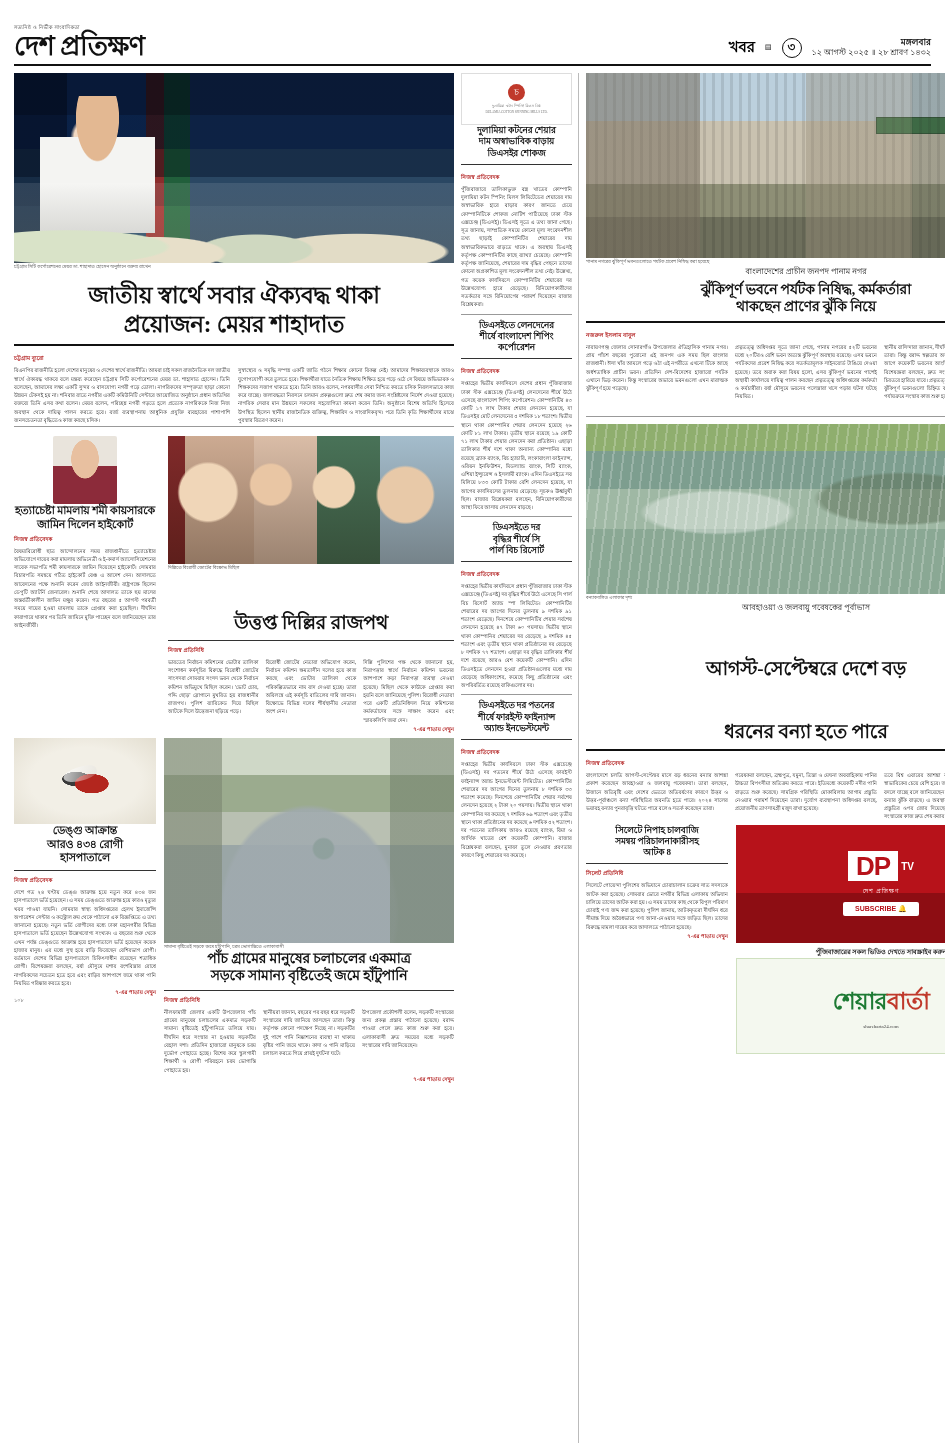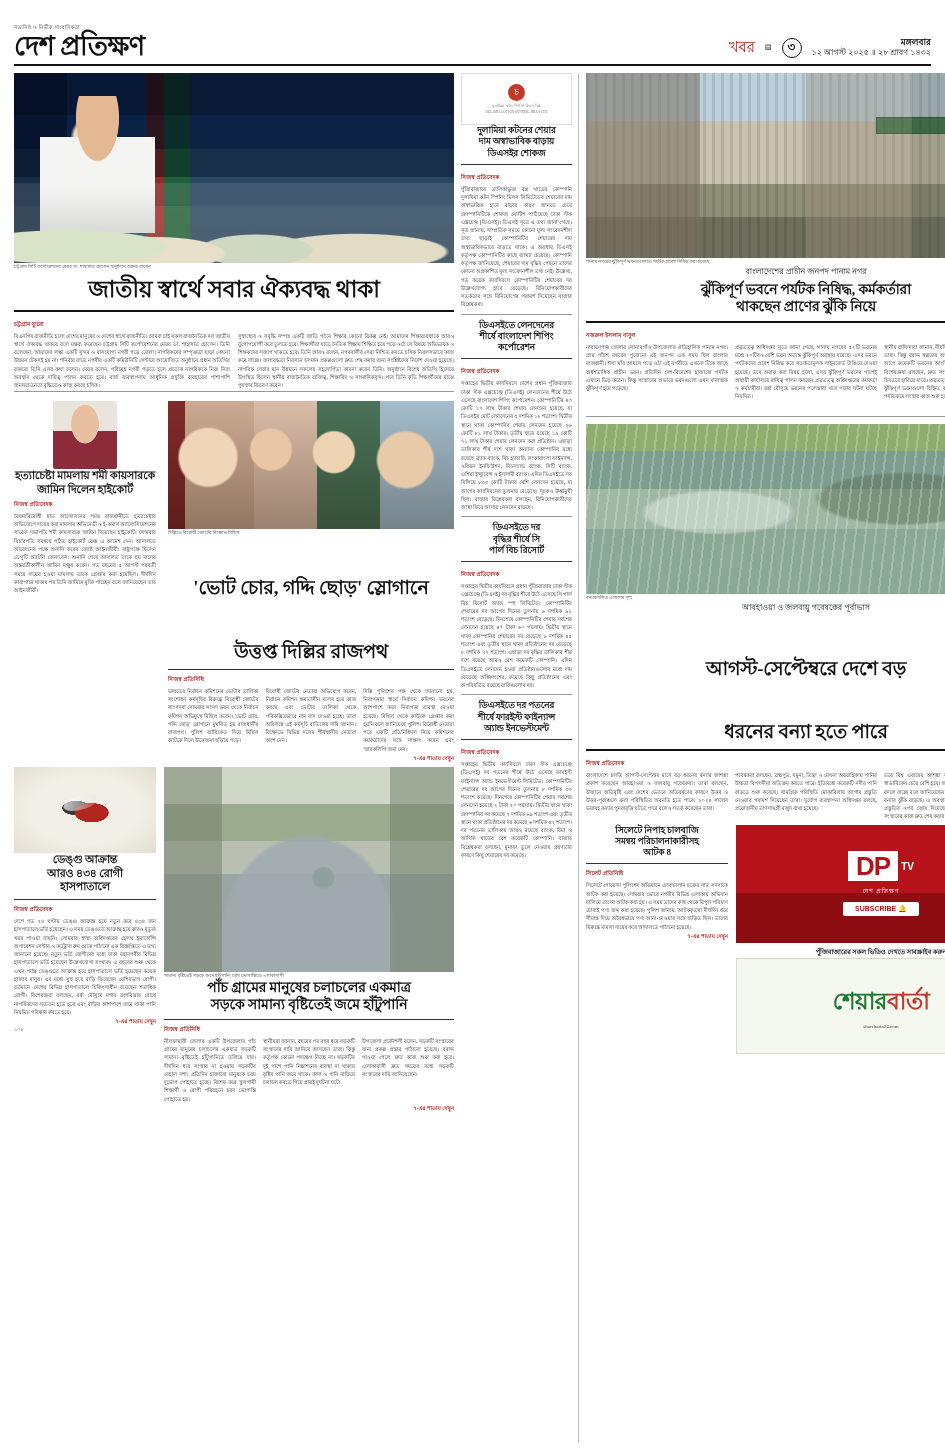--- a/index.html
+++ b/index.html
@@ -38,21 +38,21 @@
   }
   .logo-main {
     font-size: 27px; font-weight: bold; letter-spacing: -.5px;
     color: #111; line-height: 1;
     font-family: "Liberation Serif", serif;
   }
   .masthead-right {
     display: flex; align-items: center; gap: 10px;
     font-family: "Liberation Sans", sans-serif;
   }
-  .khobor { font-size: 15px; font-weight: normal; color:#b91c1c; }
+  .khobor { font-size: 15px; font-weight: bold; color:#000000; }
   .page-badge {
     border: 1px solid #111; border-radius: 50%;
     width: 20px; height: 20px; display: flex;
     align-items: center; justify-content: center;
     font-size: 12px; font-weight: bold;
   }
   .dateline { font-size: 8px; text-align: right; line-height: 1.35; color: #111; }
   .dateline .day { font-size: 9px; font-weight: bold; }
   .mini-flag { font-size: 8px; color: #555; }
 
@@ -234,21 +234,21 @@
   }
   .ad-note { font-size:6.5px;text-align:center;margin-top:4px;color:#111;font-weight:bold;}
   .ad-sharebarta {
     background: linear-gradient(180deg,#f4f8ef 0 100%);
     border:1px solid #cfe0bf;
     height: 96px; display:flex;flex-direction:column;align-items:center;justify-content:center;
   }
   .sb-title { font-size:23px;font-weight:bold;color:#1d7a33;letter-spacing:-.5px;}
   .sb-title .red{color:#c0392b;}
   .sb-url{font-size:5px;color:#444;margin-top:2px;}
-  .mt2{margin-top:2px;} .mt4{} .mt6{margin-top:6px;}
+  .mt2{margin-top:2px;} .mt4{} .mt6{margin-top:12px;}
   .colspan-3 { grid-column: span 3; }
   .portrait {
     width: 64px;height:68px;margin:0 auto;
     background:
       radial-gradient(ellipse at 50% 34%, #e8c0a0 0 30%, transparent 31%),
       linear-gradient(180deg,#e9e4dc 0 44%, #8c2b3a 44% 100%);
     border-radius:2px;
   }
   .footer-note{ font-size:5px;color:#555; }
 </style>
@@ -276,40 +276,40 @@
   <div class="content">
 
     <div class="col colspan-3">
 
       <div class="photo ph-meeting">
         <div class="man"></div>
       </div>
       <div class="cap">চট্টগ্রাম সিটি কর্পোরেশনের মেয়র ডা. শাহাদাত হোসেন অনুষ্ঠানে বক্তব্য রাখেন</div>
 
       <div class="hl hl-xl mt6">জাতীয় স্বার্থে সবার ঐক্যবদ্ধ থাকা</div>
+      <div class="hl hl-xl">প্রয়োজন: মেয়র শাহাদাত</div>
       <div class="rule thick"></div>
       <div class="byline">চট্টগ্রাম ব্যুরো</div>
 
       <div style="display:grid;grid-template-columns:1fr 1fr;column-gap:8px;">
         <div class="body-text">বিএনপির রাজনীতি হলো দেশের মানুষের ও দেশের স্বার্থে রাজনীতি। আমরা চাই সকল রাজনৈতিক দল জাতীয় স্বার্থে ঐক্যবদ্ধ থাকবে বলে মন্তব্য করেছেন চট্টগ্রাম সিটি কর্পোরেশনের মেয়র ডা. শাহাদাত হোসেন। তিনি বলেছেন, আমাদের লক্ষ্য একটি সুন্দর ও বাসযোগ্য নগরী গড়ে তোলা। নাগরিকদের সম্পৃক্ততা ছাড়া কোনো উন্নয়ন টেকসই হয় না। শনিবার রাতে নগরীর একটি কমিউনিটি সেন্টারে আয়োজিত অনুষ্ঠানে প্রধান অতিথির বক্তব্যে তিনি এসব কথা বলেন। মেয়র বলেন, পরিচ্ছন্ন নগরী গড়তে হলে প্রত্যেক নাগরিককে নিজ নিজ অবস্থান থেকে দায়িত্ব পালন করতে হবে। বর্জ্য ব্যবস্থাপনায় আধুনিক প্রযুক্তি ব্যবহারের পাশাপাশি জনসচেতনতা বৃদ্ধিতেও কাজ করছে চসিক।</div>
         <div class="body-text">সুস্বাস্থ্যের ও সমৃদ্ধি সম্পন্ন একটি জাতি গঠনে শিক্ষার কোনো বিকল্প নেই। আমাদের শিক্ষাব্যবস্থাকে আরও যুগোপযোগী করে তুলতে হবে। শিক্ষার্থীরা যাতে নৈতিক শিক্ষায় শিক্ষিত হয়ে গড়ে ওঠে সে বিষয়ে অভিভাবক ও শিক্ষকদের সজাগ থাকতে হবে। তিনি আরও বলেন, নগরবাসীর সেবা নিশ্চিত করতে চসিক নিরলসভাবে কাজ করে যাচ্ছে। জলাবদ্ধতা নিরসনে চলমান প্রকল্পগুলো দ্রুত শেষ করার জন্য সংশ্লিষ্টদের নির্দেশ দেওয়া হয়েছে। নাগরিক সেবার মান উন্নয়নে সকলের সহযোগিতা কামনা করেন তিনি। অনুষ্ঠানে বিশেষ অতিথি হিসেবে উপস্থিত ছিলেন স্থানীয় রাজনৈতিক ব্যক্তিত্ব, শিক্ষাবিদ ও সাংবাদিকবৃন্দ। পরে তিনি কৃতি শিক্ষার্থীদের মাঝে পুরস্কার বিতরণ করেন।</div>
       </div>
       <div class="rule thin mt2"></div>
 
       <div style="display:grid;grid-template-columns:142px 1fr;column-gap:12px;margin-top:4px;">
         <div>
           <div class="portrait"></div>
           <div class="hl hl-sm mt4">হত্যাচেষ্টা মামলায় শমী কায়সারকে জামিন দিলেন হাইকোর্ট</div>
           <div class="byline">নিজস্ব প্রতিবেদক</div>
           <div class="body-text">বৈষম্যবিরোধী ছাত্র আন্দোলনের সময় রাজধানীতে হত্যাচেষ্টার অভিযোগে দায়ের করা মামলায় অভিনেত্রী ও ই-কমার্স অ্যাসোসিয়েশনের সাবেক সভাপতি শমী কায়সারকে জামিন দিয়েছেন হাইকোর্ট। সোমবার বিচারপতি সমন্বয়ে গঠিত হাইকোর্ট বেঞ্চ এ আদেশ দেন। আদালতে আবেদনের পক্ষে শুনানি করেন জ্যেষ্ঠ আইনজীবী। রাষ্ট্রপক্ষে ছিলেন ডেপুটি অ্যাটর্নি জেনারেল। শুনানি শেষে আদালত তাকে ছয় মাসের অন্তর্বর্তীকালীন জামিন মঞ্জুর করেন। গত বছরের ৫ আগস্ট পরবর্তী সময়ে দায়ের হওয়া মামলায় তাকে গ্রেপ্তার করা হয়েছিল। দীর্ঘদিন কারাগারে থাকার পর তিনি জামিনে মুক্তি পাচ্ছেন বলে জানিয়েছেন তার আইনজীবী।</div>
         </div>
         <div>
           <div class="photo ph-rescue"></div>
           <div class="cap">দিল্লিতে বিরোধী জোটের বিক্ষোভ মিছিল</div>
-          <div class="hl hl-lg mt4">'ভোট চোর, গদ্দি ছোড়' স্লোগানে</div>
           <div class="hl hl-lg">উত্তপ্ত দিল্লির রাজপথ</div>
           <div class="rule"></div>
           <div class="byline">নিজস্ব প্রতিনিধি</div>
           <div style="display:grid;grid-template-columns:1fr 1fr 1fr;column-gap:7px;">
             <div class="body-text">ভারতের নির্বাচন কমিশনের ভোটার তালিকা সংশোধন কর্মসূচির বিরুদ্ধে বিরোধী জোটের সাংসদরা সোমবার সংসদ ভবন থেকে নির্বাচন কমিশন অভিমুখে মিছিল করেন। 'ভোট চোর, গদ্দি ছোড়' স্লোগানে মুখরিত হয় রাজধানীর রাজপথ। পুলিশ ব্যারিকেড দিয়ে মিছিল আটকে দিলে উত্তেজনা ছড়িয়ে পড়ে।</div>
             <div class="body-text">বিরোধী জোটের নেতারা অভিযোগ করেন, নির্বাচন কমিশন ক্ষমতাসীন দলের হয়ে কাজ করছে এবং ভোটার তালিকা থেকে পরিকল্পিতভাবে নাম বাদ দেওয়া হচ্ছে। তারা অবিলম্বে এই কর্মসূচি বাতিলের দাবি জানান। বিক্ষোভে বিভিন্ন দলের শীর্ষস্থানীয় নেতারা অংশ নেন।</div>
             <div class="body-text">দিল্লি পুলিশের পক্ষ থেকে জানানো হয়, নিরাপত্তার স্বার্থে নির্বাচন কমিশন ভবনের আশপাশে কড়া নিরাপত্তা ব্যবস্থা নেওয়া হয়েছে। মিছিল থেকে কাউকে গ্রেপ্তার করা হয়নি বলে জানিয়েছে পুলিশ। বিরোধী নেতারা পরে একটি প্রতিনিধিদল নিয়ে কমিশনের কর্মকর্তাদের সঙ্গে সাক্ষাৎ করেন এবং স্মারকলিপি জমা দেন।</div>
           </div>
           <div class="jump">৭-এর পাতায় দেখুন</div>
         </div>

